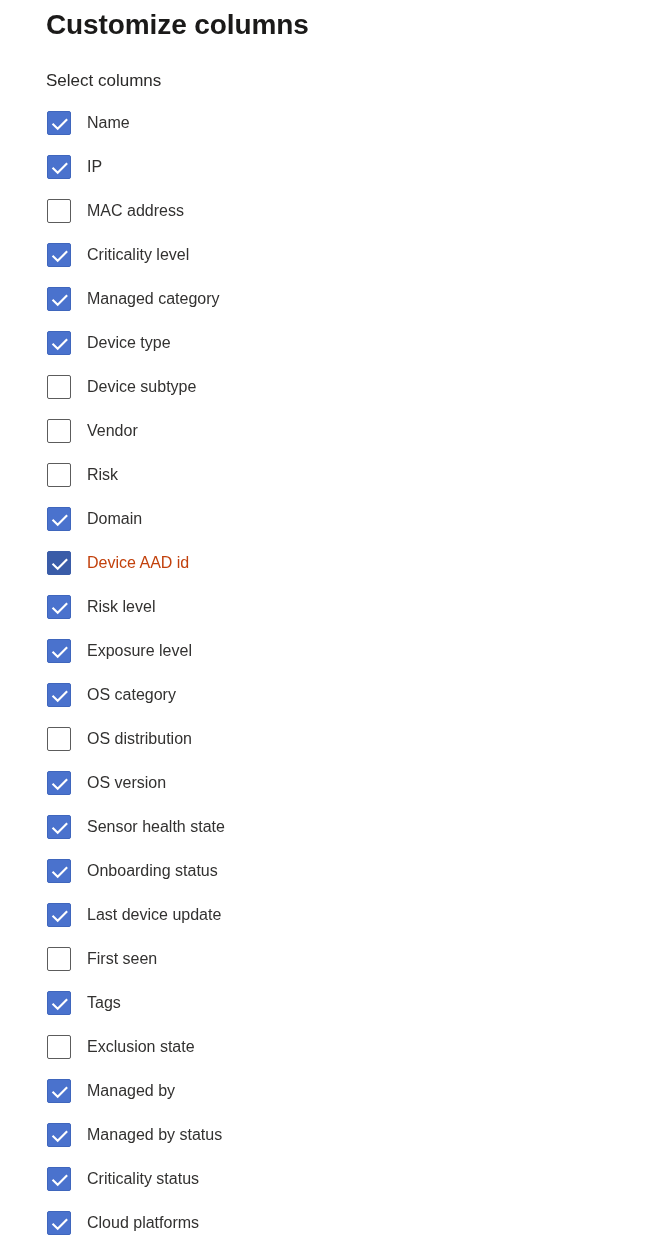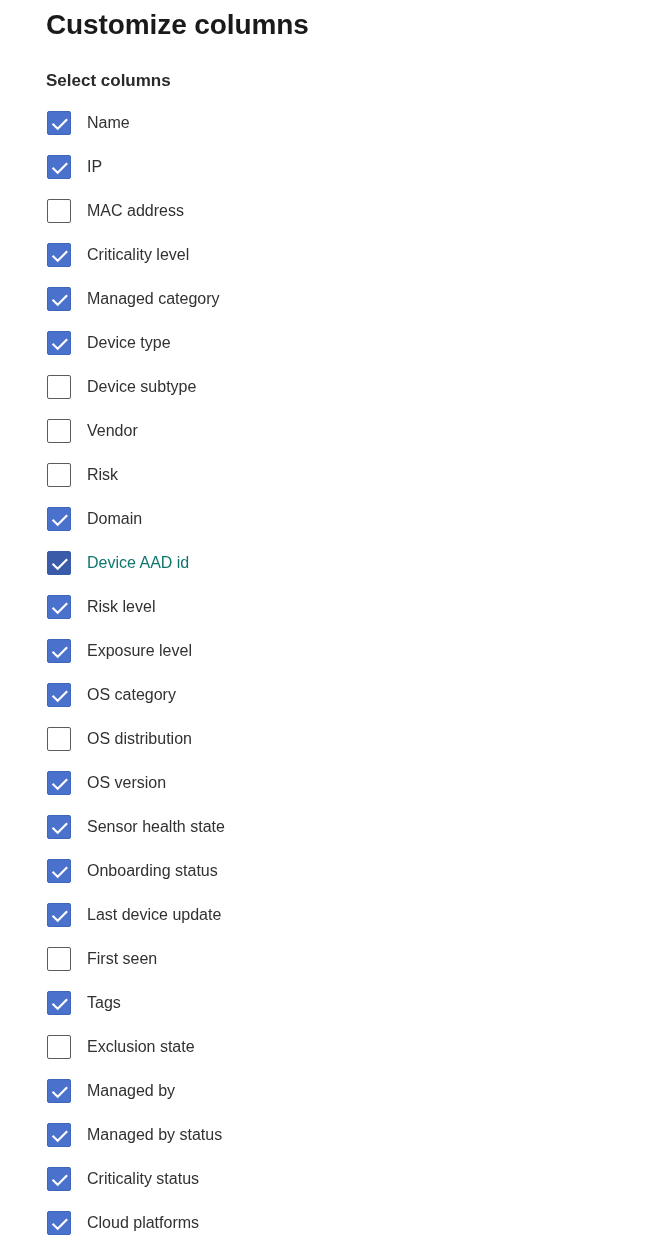--- a/index.html
+++ b/index.html
@@ -36,21 +36,21 @@
     letter-spacing: -0.1px;
     white-space: nowrap;
   }
 
   .group-label {
     position: absolute;
     left: 46px;
     top: 69px;
     font-size: 17px;
     line-height: 24px;
-    font-weight: 700;
+    font-weight: 400;
     color: #2b2a29;
     white-space: nowrap;
   }
 
   .options-list {
     position: absolute;
     left: 0;
     top: 101px;
     width: 670px;
   }
@@ -117,21 +117,21 @@
   }
 
   .option-label {
     margin-left: 16px;
     font-size: 16px;
     line-height: 24px;
     color: #323130;
     white-space: nowrap;
   }
   .option-row.is-disabled .option-label {
-    color: #0f766e;
+    color: #c2410c;
   }
 </style>
 </head>
 <body>
 
 <div class="panel">
 
   <div class="panel-title">Customize columns</div>
 
   <div class="group-label">Select columns</div>

